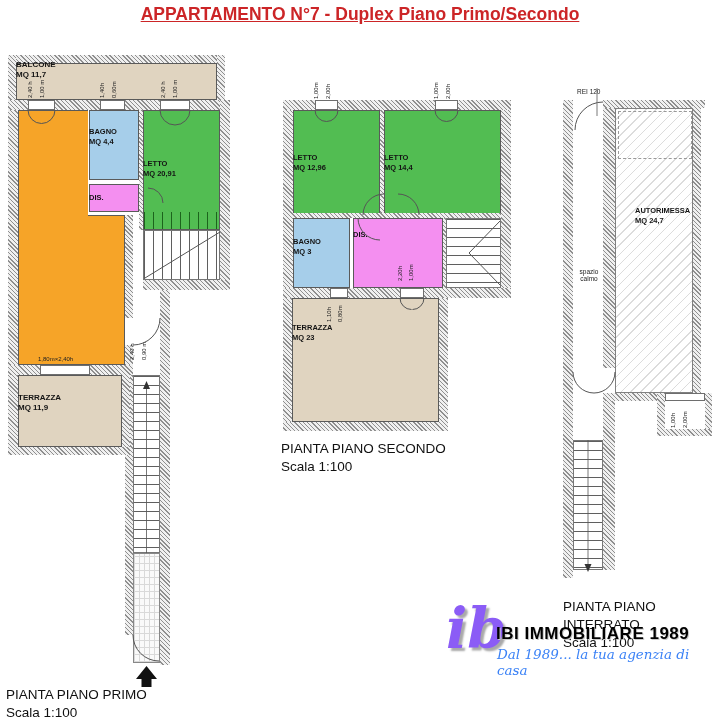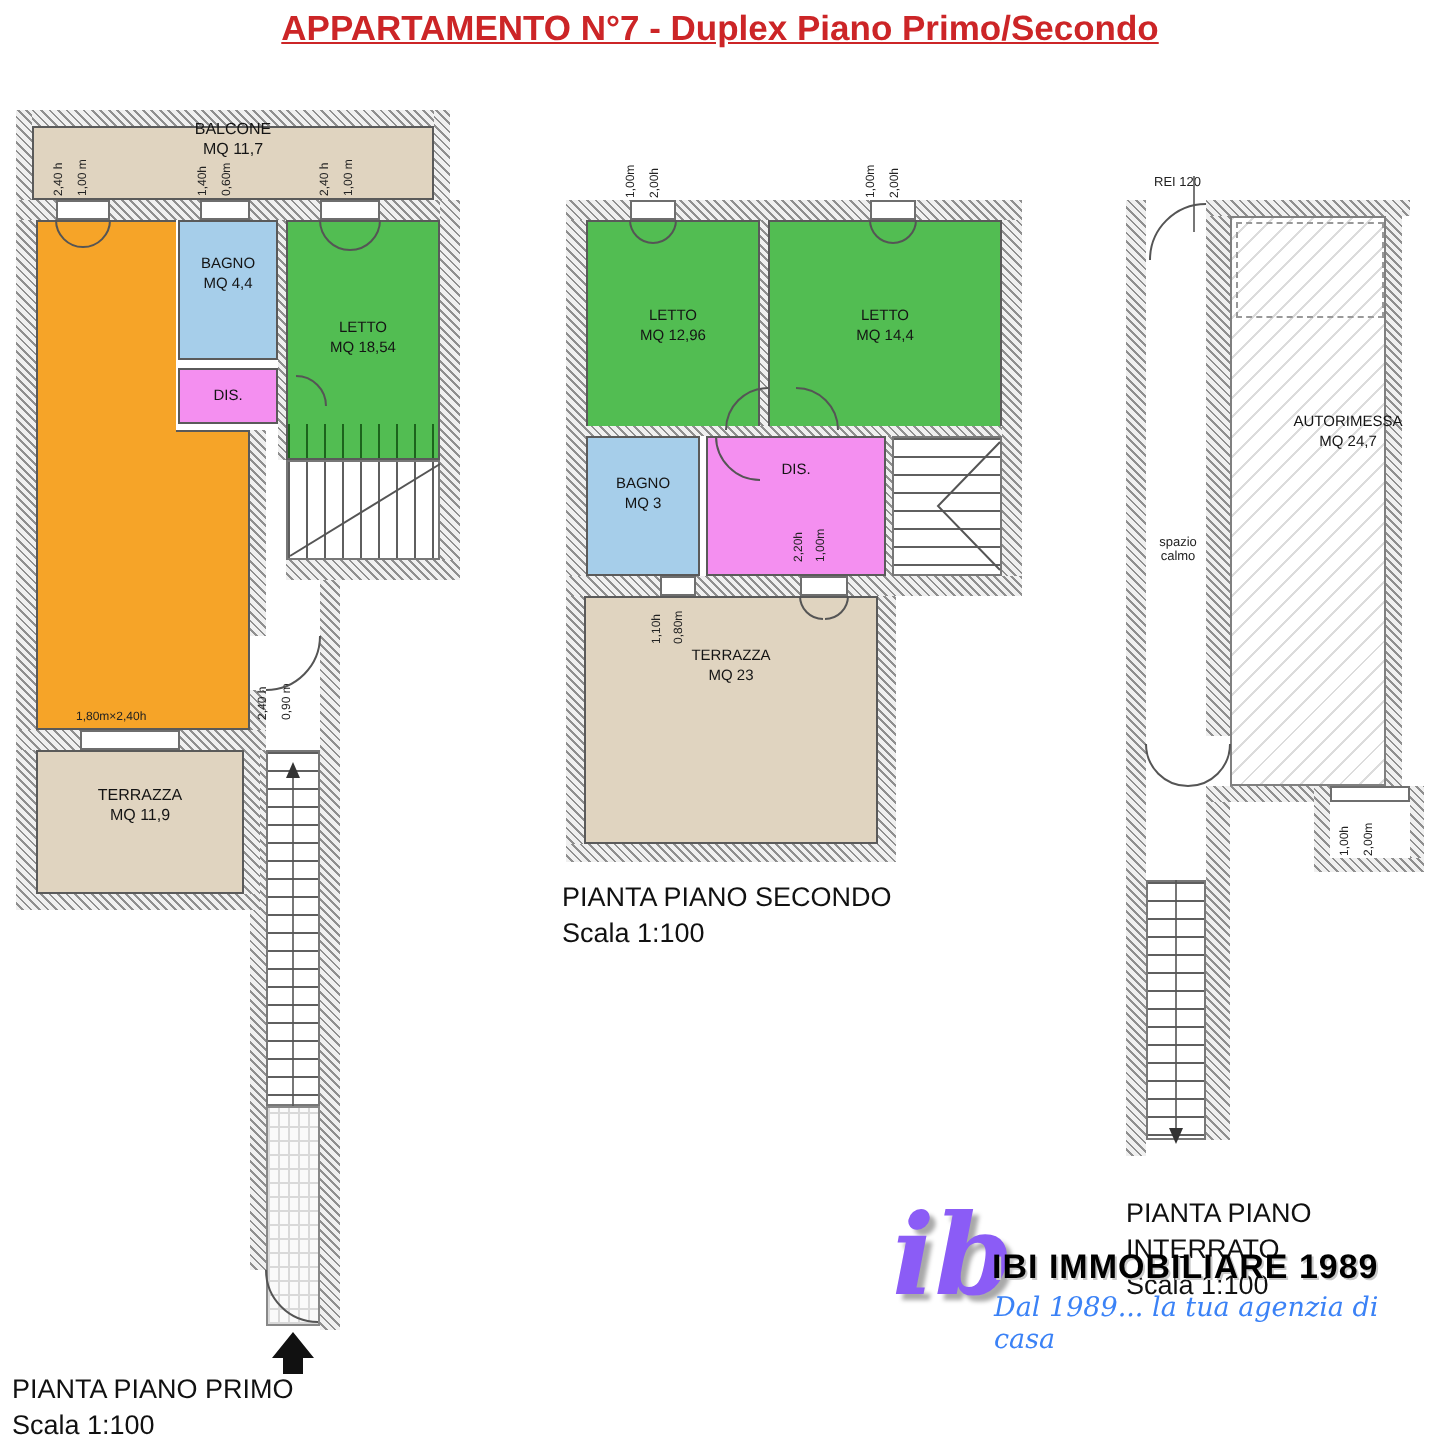--- a/index.html
+++ b/index.html
@@ -1,21 +1,21 @@
 <!DOCTYPE html>
 <html><head>
 <meta charset="utf-8">
 <style>
   html,body{margin:0;padding:0;background:#fff;}
   #canvas{position:relative;width:720px;height:720px;background:#fff;overflow:hidden;
           font-family:"Liberation Sans",sans-serif;}
   .p{position:absolute;}
   .wall{position:absolute;background:repeating-linear-gradient(45deg,#f0f0f0 0 2px,#8f8f8f 2px 3px);}
   .room{position:absolute;border:1px solid #5a5a5a;box-sizing:border-box;}
-  .rlabel{position:absolute;font-weight:normal;color:#141414;text-align:center;line-height:1.3;font-size:8px;}
+  .rlabel{position:absolute;font-weight:bold;color:#141414;text-align:left;line-height:1.3;font-size:8px;}
   .vdim{position:absolute;font-size:6px;line-height:6px;color:#222;white-space:nowrap;
         transform:rotate(-90deg);transform-origin:0 100%;}
   .hdim{position:absolute;font-size:6px;line-height:7px;color:#222;white-space:nowrap;}
   .caption{position:absolute;font-size:13.5px;color:#111;line-height:1.35;}
   .win{position:absolute;background:#fff;border:1px solid #6e6e6e;box-sizing:border-box;}
   .h-steps{position:absolute;background-color:#fff;border:1px solid #777;box-sizing:border-box;
            background-image:repeating-linear-gradient(180deg,#5f5f5f 0 1px,transparent 1px 9px);}
   .v-steps{position:absolute;background-color:#fff;border:1px solid #777;box-sizing:border-box;
            background-image:repeating-linear-gradient(90deg,#5f5f5f 0 1px,transparent 1px 9px);}
   .dot-steps{position:absolute;background-image:repeating-linear-gradient(90deg,rgba(10,70,10,.75) 0 1px,transparent 1px 9px);}
@@ -96,21 +96,21 @@
 
     <div class="h-steps" style="left:125px;top:320px;width:27px;height:178px;"></div>
     <div class="brick" style="left:125px;top:498px;width:27px;height:110px;"></div>
 
     <div class="rlabel" style="left:81px;top:72px;width:50px;font-size:7.5px;">
       <div>BAGNO</div>
       <div>MQ 4,4</div>
     </div>
     <div class="rlabel" style="left:135px;top:104px;width:77px;font-size:7.5px;">
       <div>LETTO</div>
-      <div>MQ 18,54</div>
+      <div>MQ 20,91</div>
     </div>
     <div class="rlabel" style="left:81px;top:138px;width:50px;font-size:7.5px;">
       <div>DIS.</div>
     </div>
 
     <svg class="ov" width="222" height="640" viewBox="0 0 222 640">
       <g fill="none" stroke="#555" stroke-width="1">
         <path d="M20 55 A13.5 13.5 0 0 0 33.5 68.5"></path>
         <path d="M47 55 A13.5 13.5 0 0 1 33.5 68.5"></path>
         <path d="M152 55 A15 15 0 0 0 167 70"></path>

